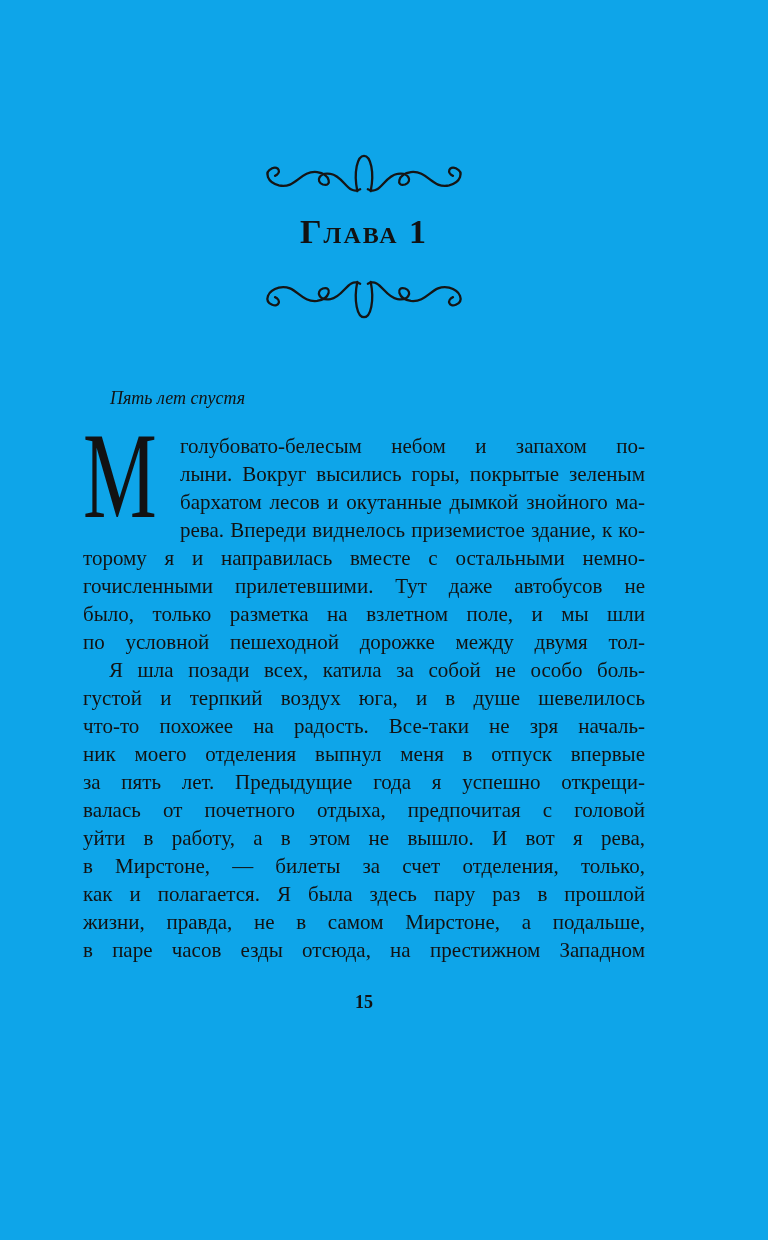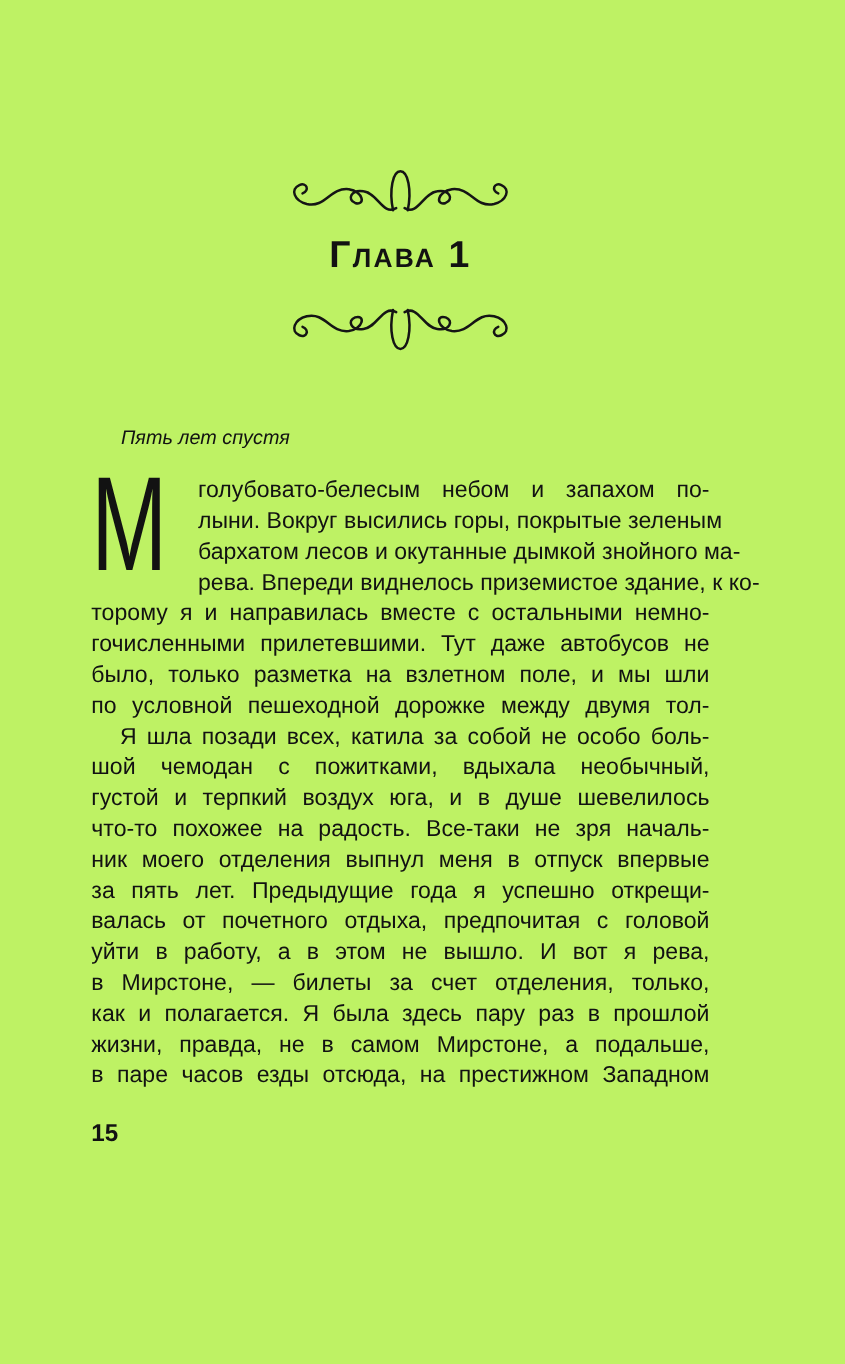--- a/index.html
+++ b/index.html
@@ -1,22 +1,22 @@
 <!DOCTYPE html>
 <html lang="ru"><head>
 <meta charset="utf-8">
 <style>
   html, body { margin: 0; padding: 0; }
   body { background: #e8e8e8; }
   .page {
     position: relative;
     width: 768px;
     height: 1240px;
-    background: #bef264;
-    font-family: Liberation Sans, sans-serif;
+    background: #0ea5e9;
+    font-family: Liberation Serif, serif;
     color: #121212;
     overflow: hidden;
     margin: 0 auto;
   }
   .content {
     padding: 0 123px 0 83px; 
   }
   
   .chapter-header { padding-top: 151px; text-align: center; }
   .flourish {
@@ -64,21 +64,22 @@
     overflow: visible;
   }
   .dropcap > span {
     display: inline-block;
     transform: scaleX(0.68);
     transform-origin: 0 81%;
   }
   
   .page-number {
     margin-top: 24px;
-    font-size: 22px;
+    text-align: center;
+    font-size: 18px;
     line-height: 28px;
     font-weight: bold;
   }
 </style>
 </head>
 <body>
 
 <div class="page">
   <div class="content">
 
@@ -111,21 +112,20 @@
           <div class="line">лыни. Вокруг высились горы, покрытые зеленым</div>
           <div class="line">бархатом лесов и окутанные дымкой знойного ма-</div>
           <div class="line">рева. Впереди виднелось приземистое здание, к ко-</div>
           <div class="line">торому я и направилась вместе с остальными немно-</div>
           <div class="line">гочисленными прилетевшими. Тут даже автобусов не</div>
           <div class="line">было, только разметка на взлетном поле, и мы шли</div>
           <div class="line">по условной пешеходной дорожке между двумя тол-</div>
         </div>
         <div class="paragraph">
           <div class="line indent">Я шла позади всех, катила за собой не особо боль-</div>
-          <div class="line">шой чемодан с пожитками, вдыхала необычный,</div>
           <div class="line">густой и терпкий воздух юга, и в душе шевелилось</div>
           <div class="line">что-то похожее на радость. Все-таки не зря началь-</div>
           <div class="line">ник моего отделения выпнул меня в отпуск впервые</div>
           <div class="line">за пять лет. Предыдущие года я успешно открещи-</div>
           <div class="line">валась от почетного отдыха, предпочитая с головой</div>
           <div class="line">уйти в работу, а в этом не вышло. И вот я рева,</div>
           <div class="line">в Мирстоне, — билеты за счет отделения, только,</div>
           <div class="line">как и полагается. Я была здесь пару раз в прошлой</div>
           <div class="line">жизни, правда, не в самом Мирстоне, а подальше,</div>
           <div class="line">в паре часов езды отсюда, на престижном Западном</div>

